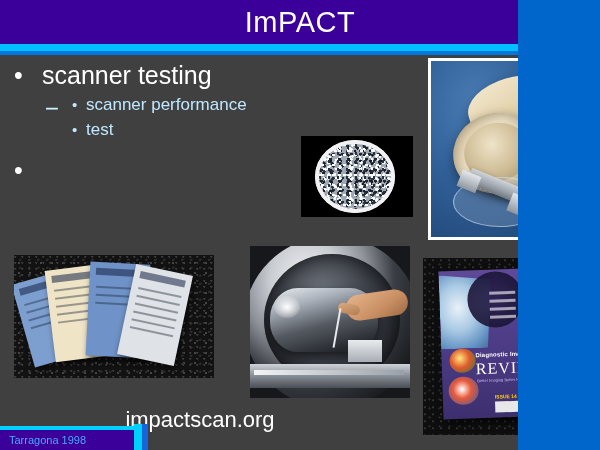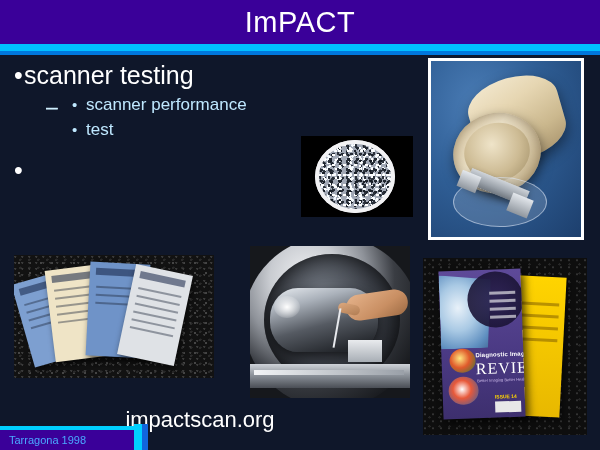--- a/index.html
+++ b/index.html
@@ -2,21 +2,21 @@
 <html><head>
 <meta charset="utf-8">
 <title>ImPACT slide</title>
 <style>
   html,body{margin:0;padding:0;}
   body{
     width:600px;height:450px;overflow:hidden;
     background:#0066CC;
     font-family:"Liberation Sans", sans-serif;
   }
-  #slide{position:relative;width:600px;height:450px;background:#0f172a;overflow:hidden;}
+  #slide{position:relative;width:518px;height:450px;background:#404040;overflow:hidden;}
 
   
   .title-bar{
     position:absolute;left:0;top:0;width:600px;height:44px;
     background:#3A0099;
   }
   .title-text{
     position:absolute;left:0;top:2px;width:600px;
     text-align:center;color:#FFFFFF;
     font-size:29px;line-height:40px;letter-spacing:.5px;
@@ -25,21 +25,21 @@
   .band-cyan{position:absolute;left:0;top:44px;width:600px;height:7px;background:#00BFFF;}
   .band-blue{position:absolute;left:0;top:51px;width:600px;height:4px;background:#0077DD;}
 
   
   .bullets{position:absolute;left:0;top:55px;width:330px;}
   .lvl1{
     position:relative;color:#FFFFFF;font-size:25px;line-height:30px;
     padding-left:14px;margin:5px 0 0 0;white-space:nowrap;
   }
   .lvl1 .dot{position:absolute;left:14px;top:0;}
-  .lvl1 .txt{margin-left:10px;}
+  .lvl1 .txt{margin-left:28px;}
   .lvl2{
     position:relative;color:#CFEFFF;font-size:21px;line-height:27px;
     padding-left:46px;margin:3px 0 0 0;white-space:nowrap;
   }
   .lvl2 .dash{position:absolute;left:46px;top:0;}
   .lvl2 .txt{margin-left:18px;}
   .lvl3{
     position:relative;color:#BFE8FF;font-size:17px;line-height:23px;
     padding-left:72px;margin:2px 0 0 0;white-space:nowrap;
   }

